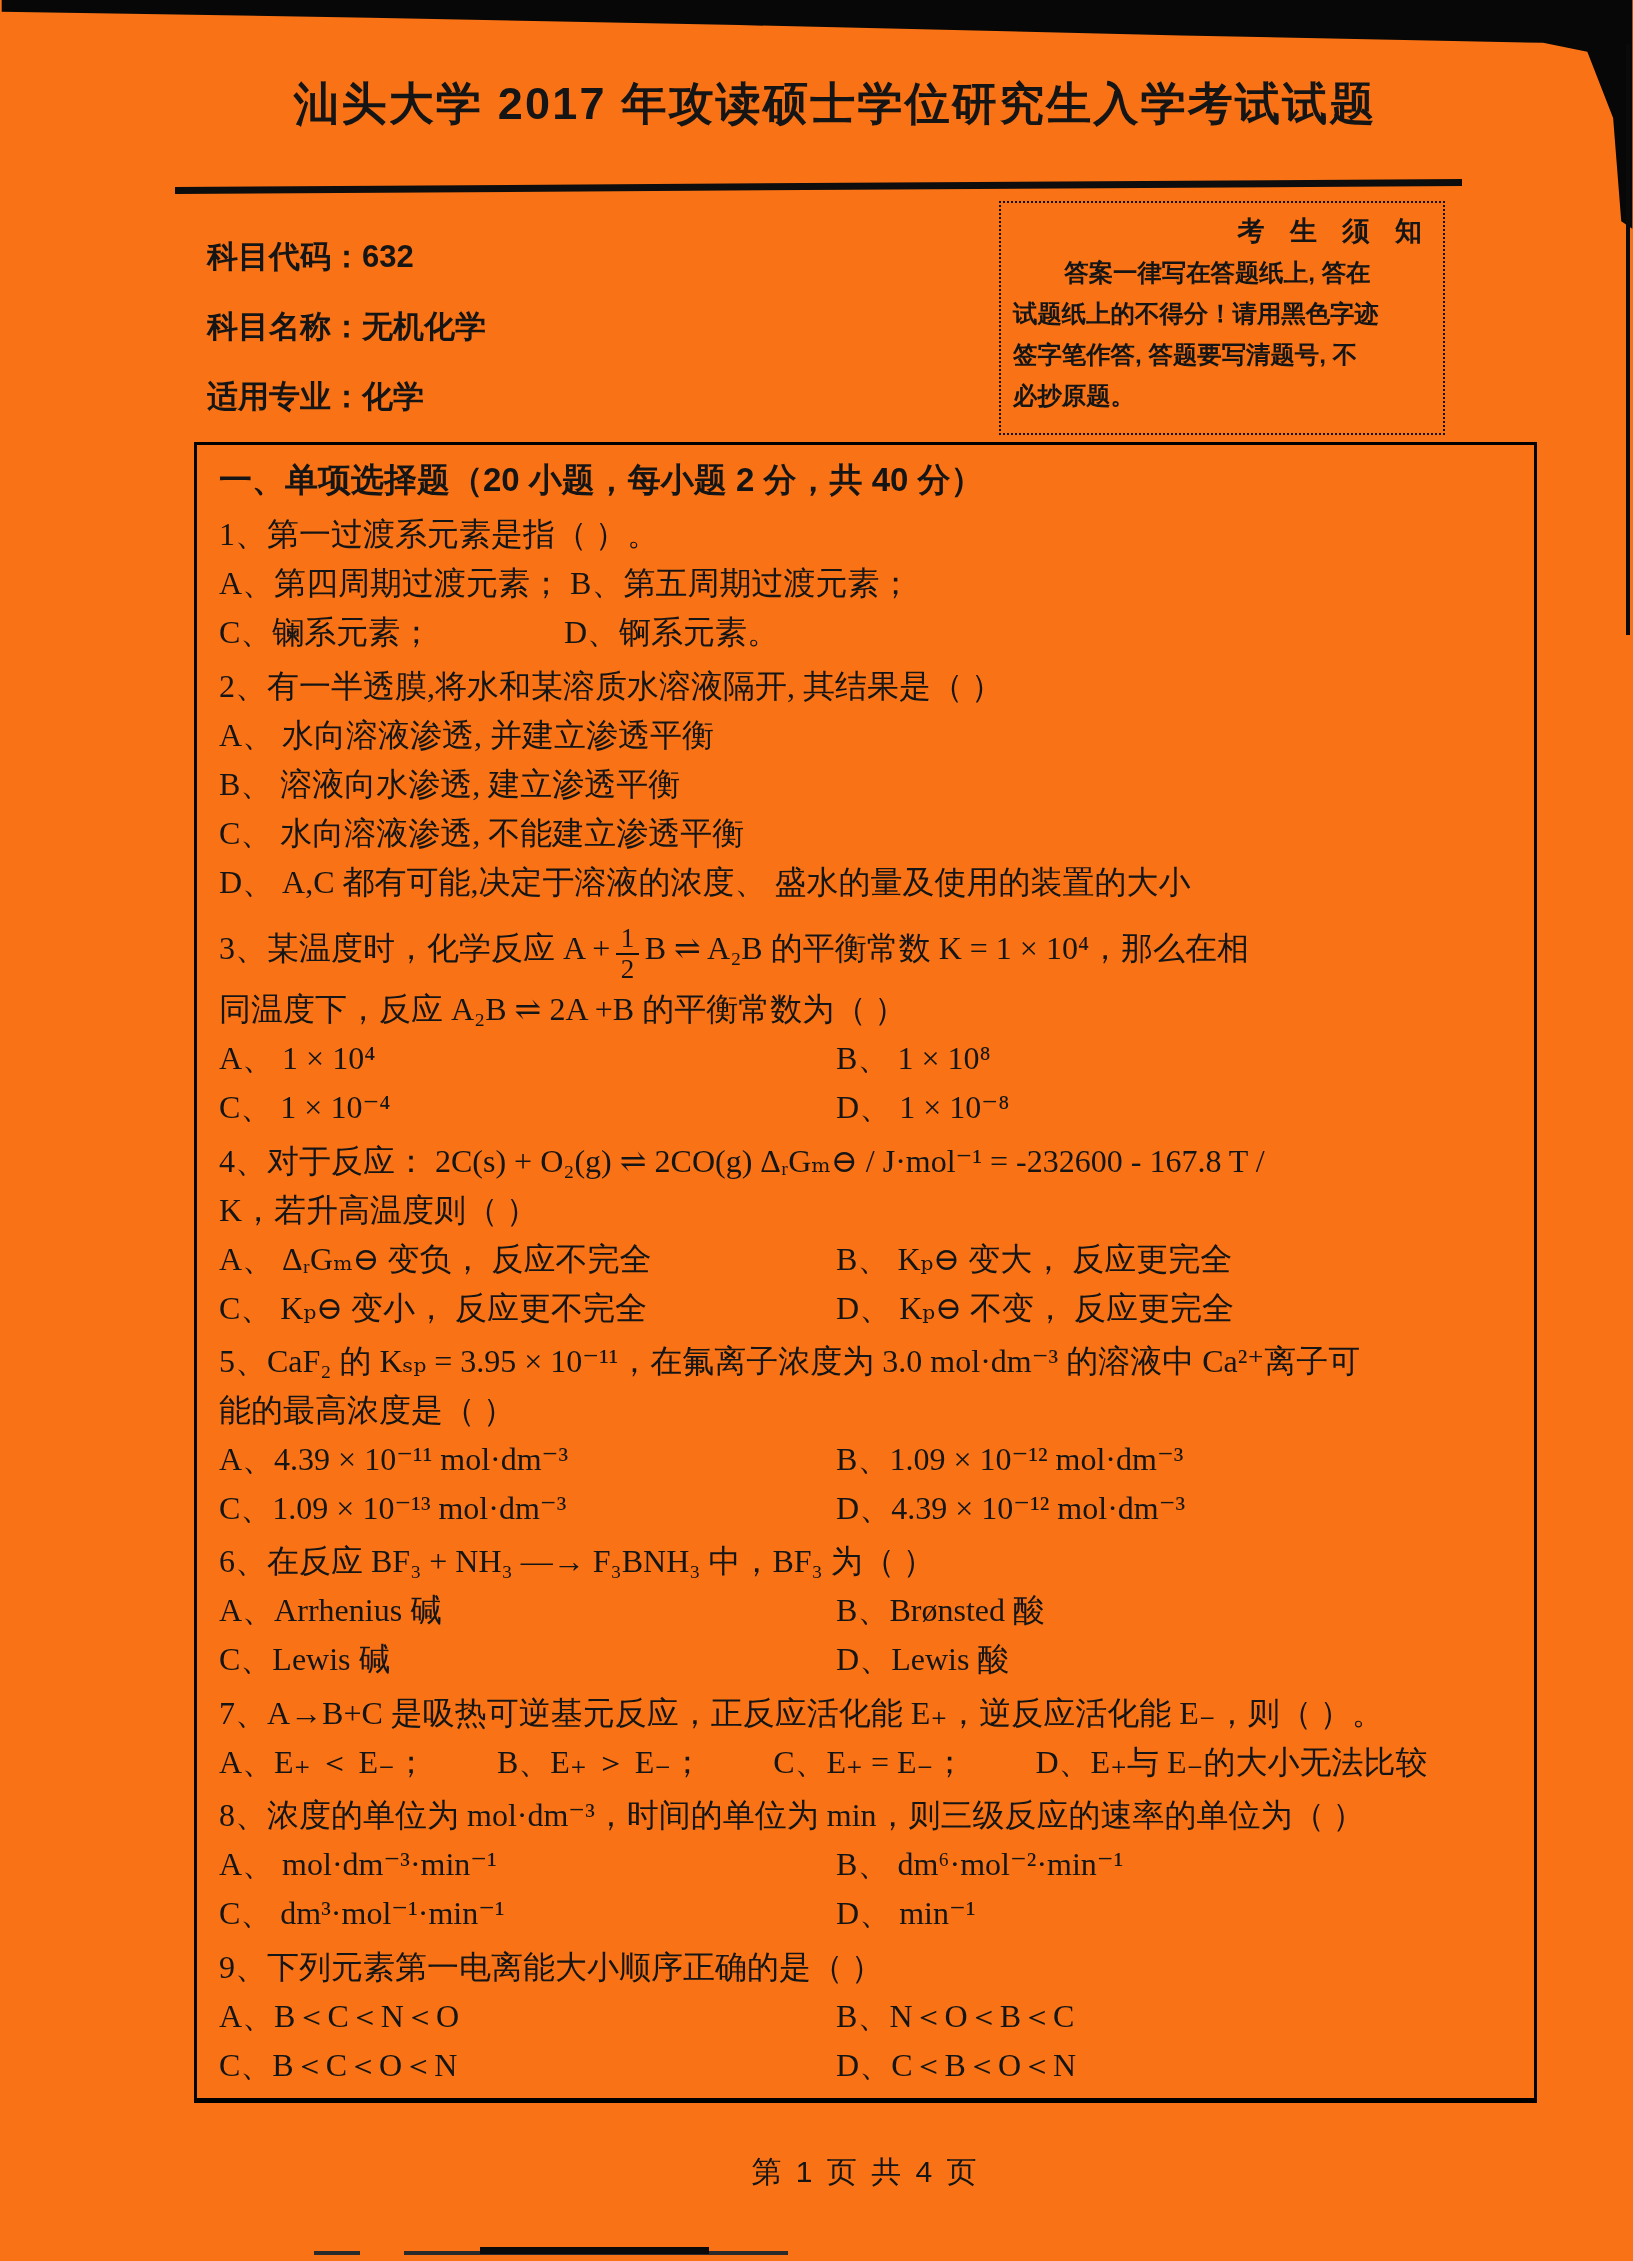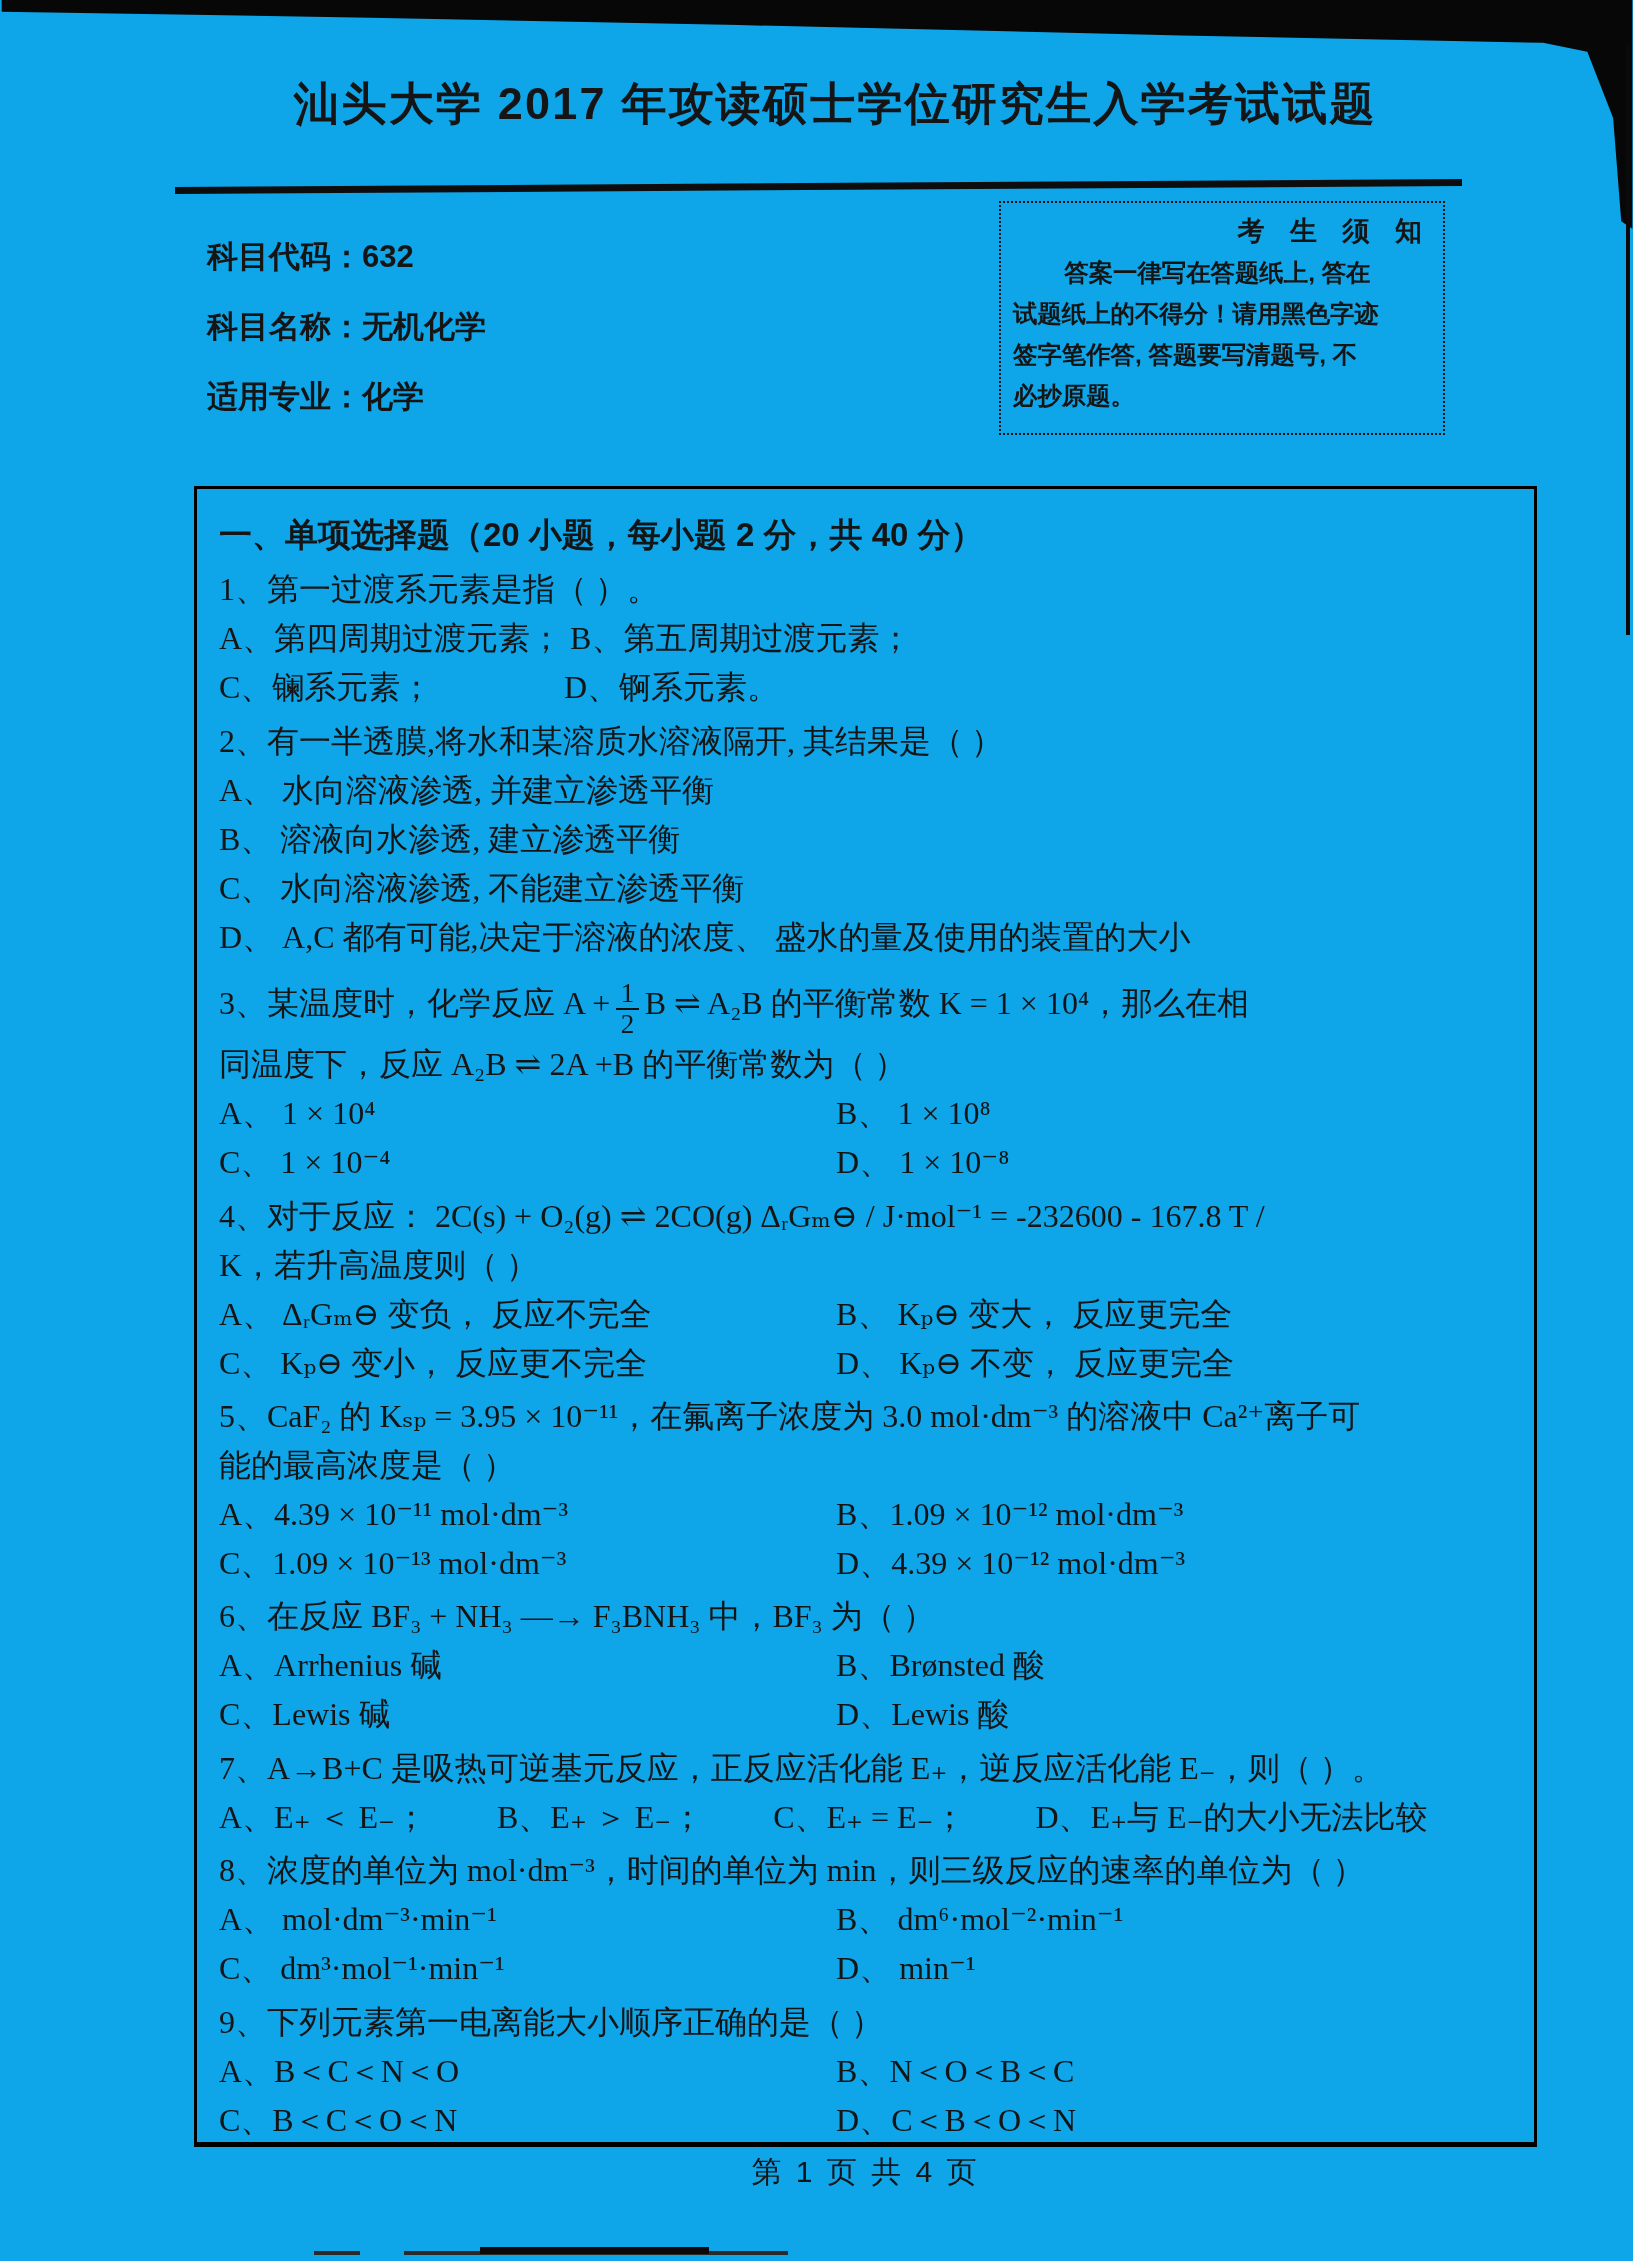--- a/index.html
+++ b/index.html
@@ -1,19 +1,19 @@
 <!DOCTYPE html>
 <html style="font-size:12px"><head>
 <meta charset="utf-8">
 <style>
   html,body{margin:0;padding:0;background:#888;}
   .page{
     position:relative;
     width:1634px;height:2261px;
-    background:#0ea5e9;
+    background:#f97316;
     overflow:hidden;
     color:#151515;
     font-family:"Liberation Serif","DejaVu Serif","DejaVu Sans",serif;
   }
   
   .scan-top{position:absolute;top:0;left:0;}
   .scan-right-line{position:absolute;top:44px;left:1626px;width:3.7px;height:591px;background:#0a0a0a;}
   .scan-bottom-seg1{position:absolute;top:2251px;left:314px;width:46px;height:3.7px;background:#2a2a2a;}
   .scan-bottom-seg2{position:absolute;top:2251px;left:404px;width:384px;height:3.7px;background:#2a2a2a;}
   .scan-bottom-seg3{position:absolute;top:2247px;left:480px;width:229px;height:7.4px;background:#0a0a0a;}
@@ -41,22 +41,22 @@
     font-family:"Liberation Sans","DejaVu Sans",sans-serif;
     font-weight:bold;font-size:24.4px;line-height:41px;
   }
   .notice-title{text-align:right;font-size:27px;letter-spacing:9px;line-height:38px;margin-bottom:1.5px;}
   .notice-line.indent{text-indent:2.1em;}
   
   .main-box{
     position:absolute;top:442px;left:194px;width:1343px;height:1661px;
     border:3.7px solid #000;border-bottom-width:5.2px;
     box-sizing:border-box;
-    padding:20px 19px 6px 22px;
-    font-size:32px;line-height:49px;margin-top:44px;
+    padding:9px 19px 6px 22px;
+    font-size:32px;line-height:49px;
   }
   .section-heading{
     font-family:"Liberation Sans","DejaVu Sans",sans-serif;
     font-weight:bold;font-size:33px;line-height:52px;margin-bottom:1.5px;white-space:nowrap;
   }
   .q{margin-top:4.4px;}
   .line{white-space:nowrap;}
   .cols{display:flex;gap:8px;}
   .colA{flex:0 0 47%;}
   .colA.w23{flex:0 0 26%;}

